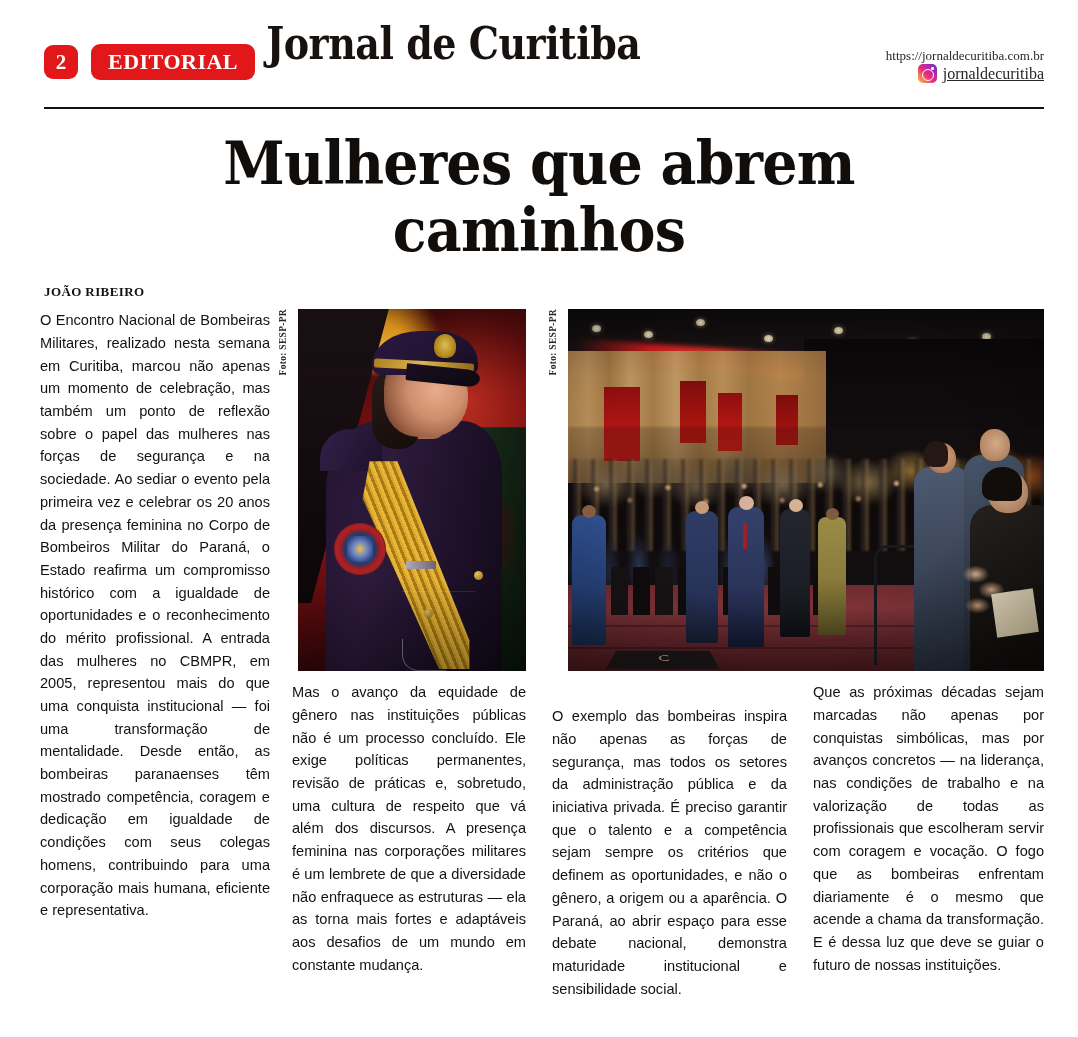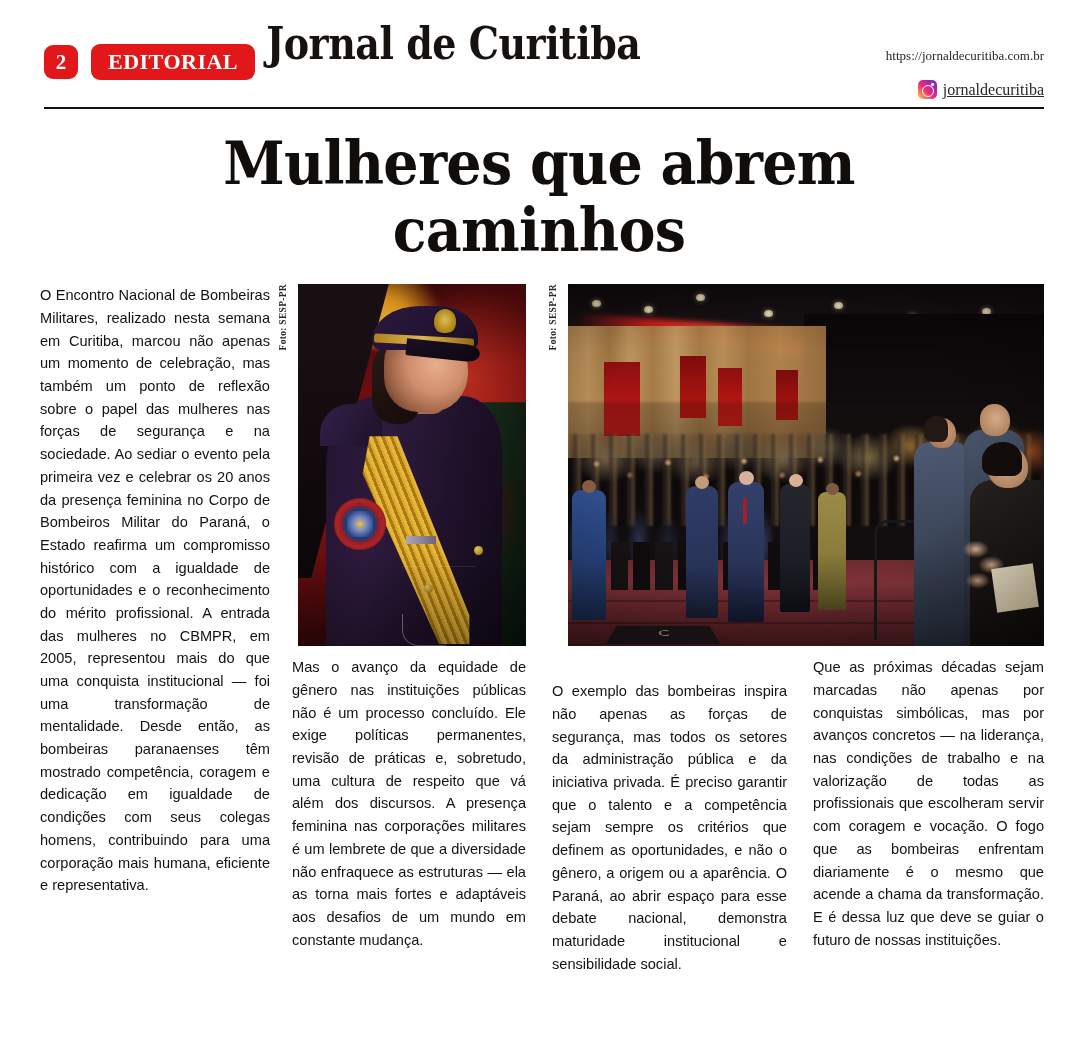--- a/index.html
+++ b/index.html
@@ -66,21 +66,21 @@
     min-width: 228px;
   }
   .site-url {
     font-family: "Liberation Serif", serif;
     font-size: 13px;
     color: #2b2622;
     line-height: 1.25;
   }
   .social-line {
     display: flex; align-items: center; justify-content: flex-end;
-    gap: 6px; margin-top: 16px;
+    gap: 6px; margin-top: 0;
   }
   .ig-icon {
     width: 19px; height: 19px; border-radius: 5px;
     background: linear-gradient(45deg,#f9ce34 0%, #ee2a7b 45%, #6228d7 100%);
     position: relative; display: inline-block; flex: 0 0 auto;
   }
   .ig-icon::before {
     content: ""; position: absolute; left: 4.5px; top: 4.5px;
     width: 10px; height: 10px; border: 1.6px solid #fff; border-radius: 50%;
   }
@@ -586,20 +586,21 @@
         <span class="ig-handle">jornaldecuritiba</span>
       </div>
     </div>
   </div>
 
   <div class="rule-main"></div>
 
   <h1 class="headline">Mulheres que abrem caminhos</h1>
 
   <div class="byline-wrap">
+    <div class="author">JOÃO RIBEIRO</div>
   </div>
 
   <div class="content">
 
     <div class="col c1">
       <p>O Encontro Nacional de Bombeiras Militares, realizado nesta semana em Curitiba, marcou não apenas um momento de celebração, mas também um ponto de reflexão sobre o papel das mulheres nas forças de segurança e na sociedade. Ao sediar o evento pela primeira vez e celebrar os 20 anos da presença feminina no Corpo de Bombeiros Militar do Paraná, o Estado reafirma um compromisso histórico com a igualdade de oportunidades e o reconhecimento do mérito profissional. A entrada das mulheres no CBMPR, em 2005, representou mais do que uma conquista institucional — foi uma transformação de mentalidade. Desde então, as bombeiras paranaenses têm mostrado competência, coragem e dedicação em igualdade de condições com seus colegas homens, contribuindo para uma corporação mais humana, eficiente e representativa.</p>
     </div>
 
     <div class="photo-block p1">
       <div class="credit">Foto: SESP-PR</div>

